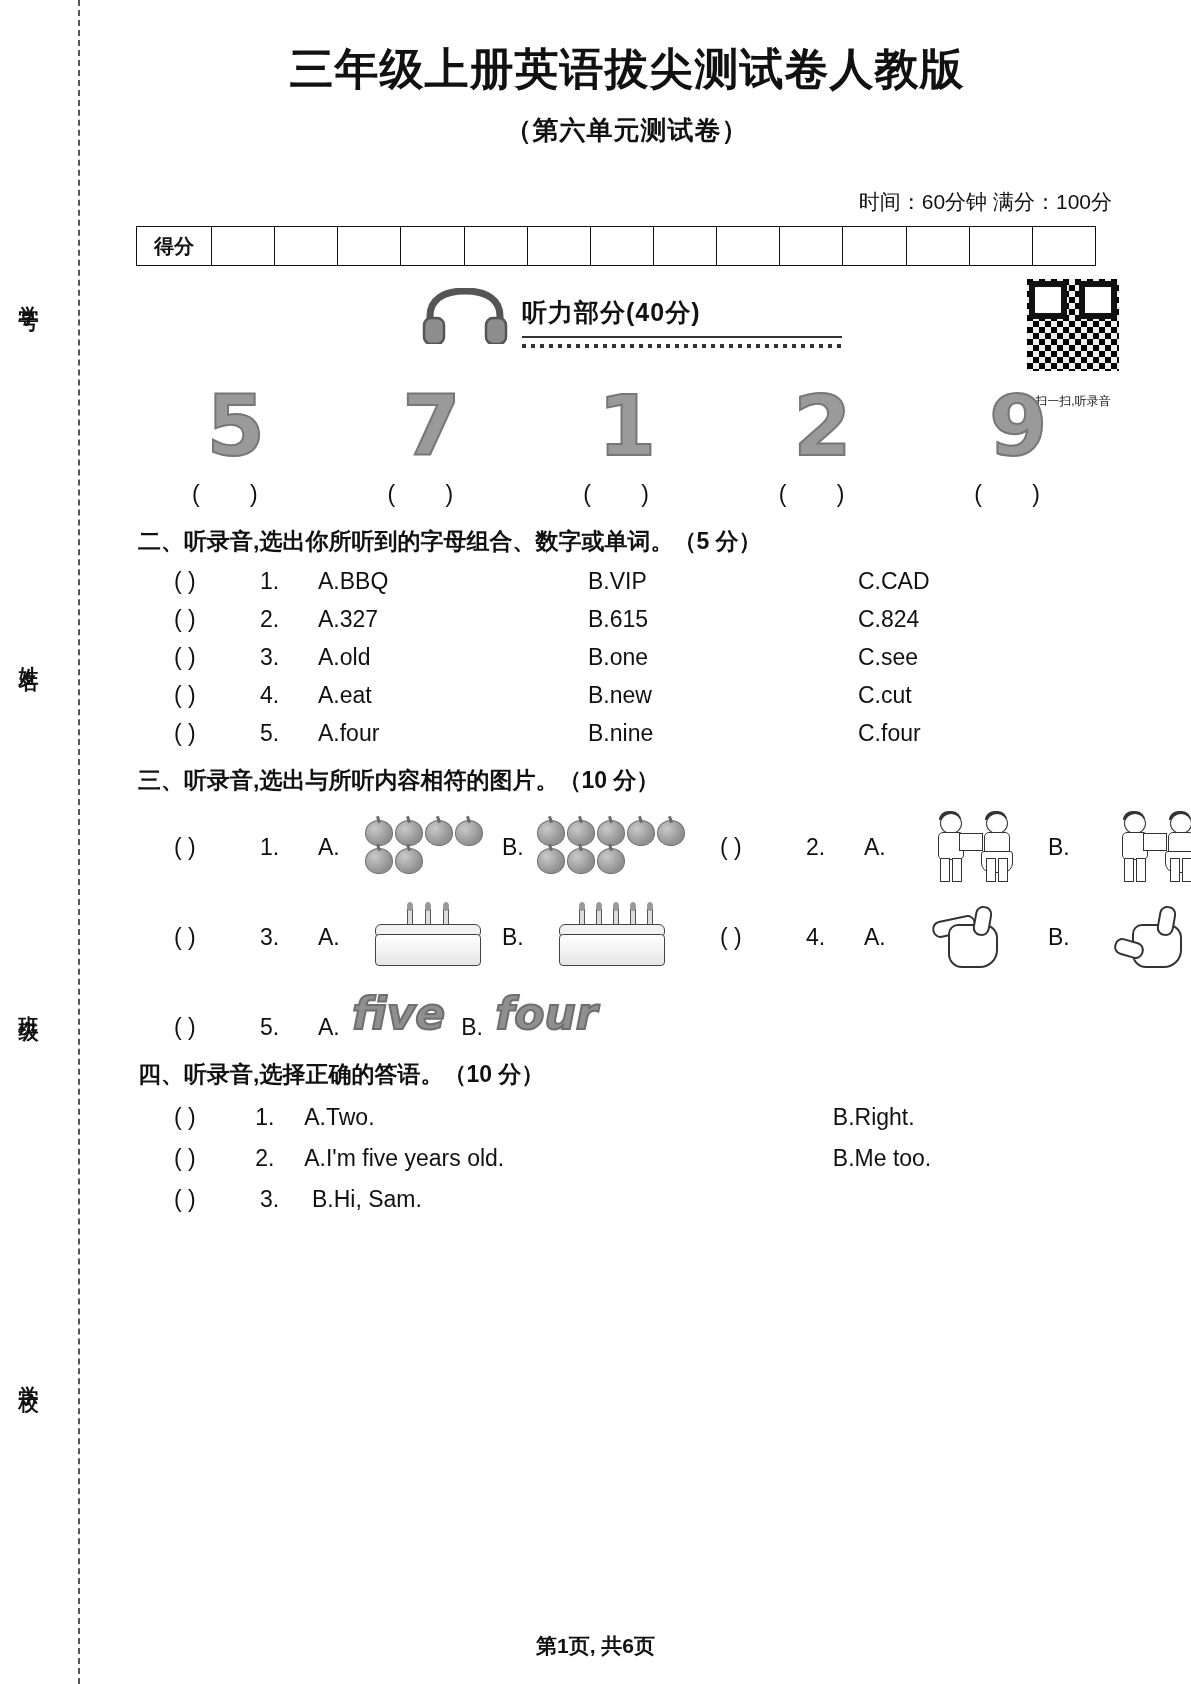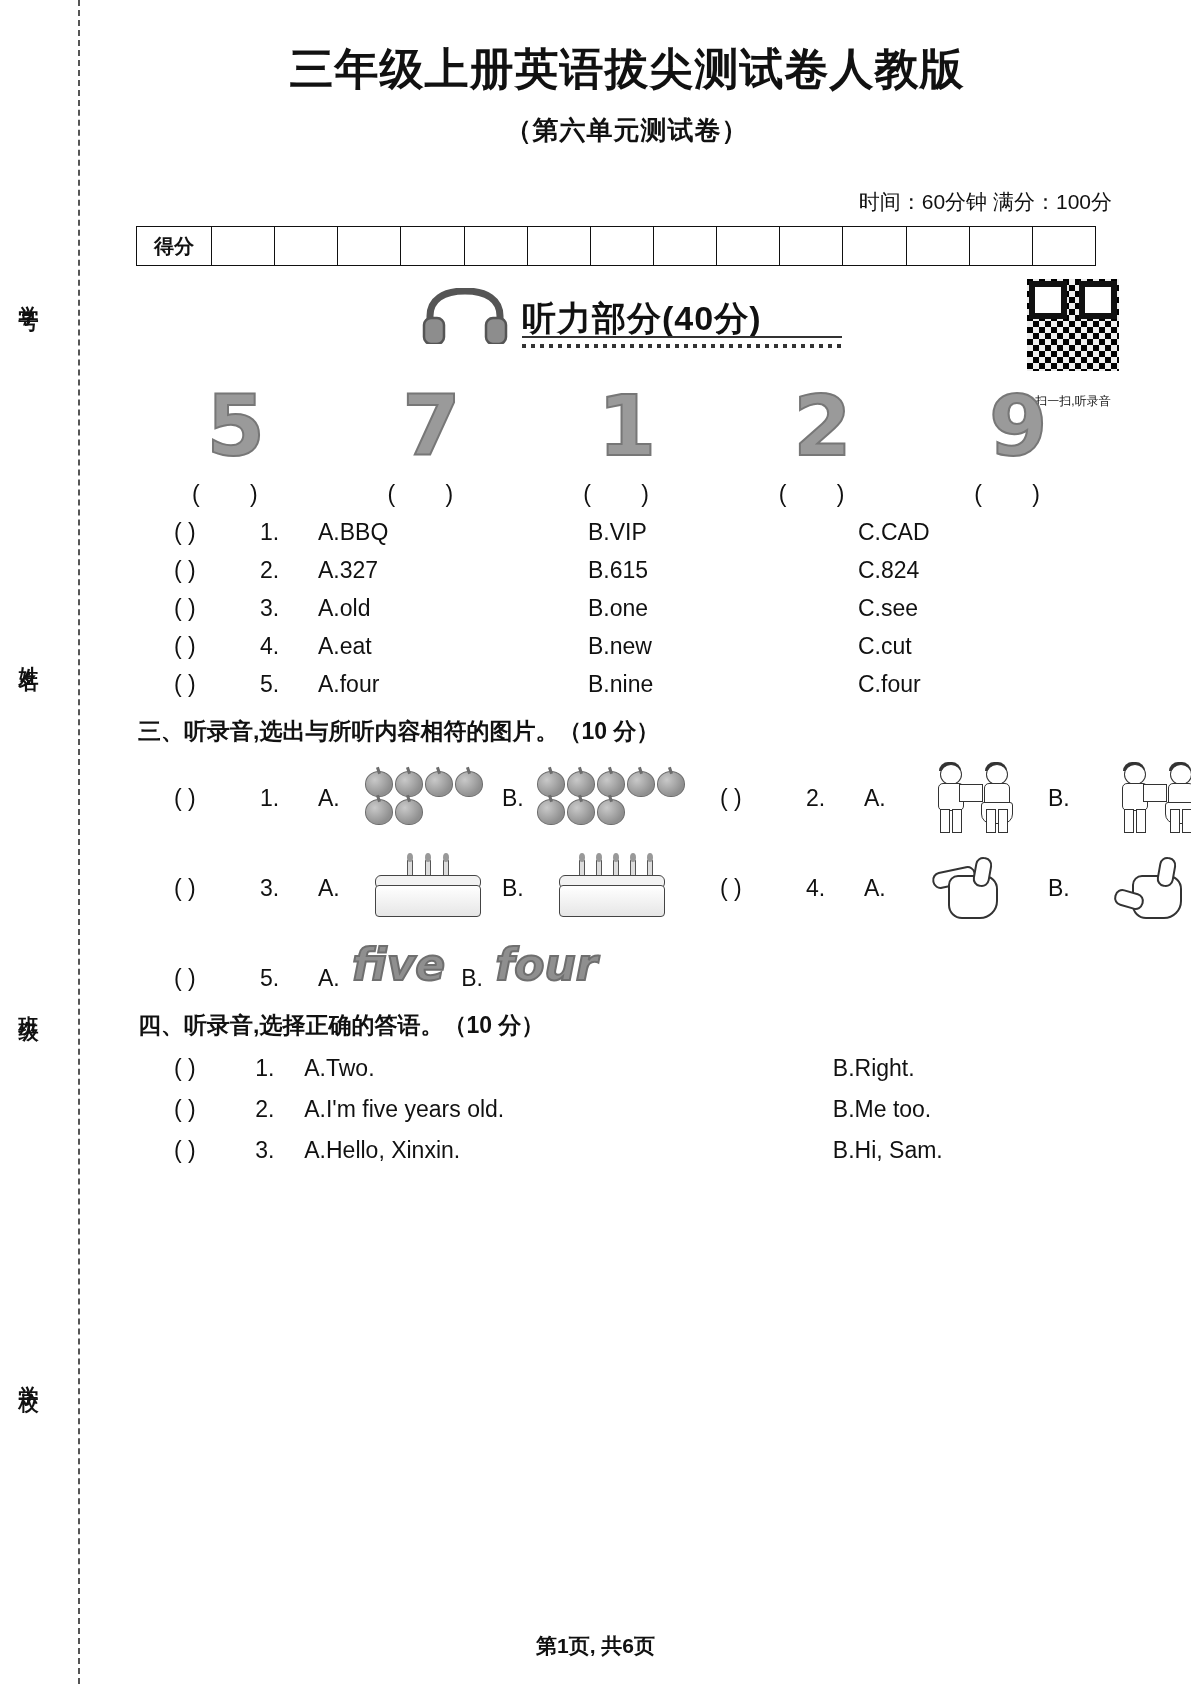--- a/index.html
+++ b/index.html
@@ -67,21 +67,21 @@
 
   
   .banner{
     position:relative;margin-top:22px;height:66px;
   }
   .headphone{
     position:absolute;left:300px;top:0px;
   }
   .banner-text{
     position:absolute;left:400px;top:8px;
-    font-size:34px;font-weight:bold;letter-spacing:1px;
+    font-size:25px;font-weight:bold;letter-spacing:1px;
   }
   .banner-rule{
     position:absolute;left:400px;top:48px;width:320px;height:10px;
     border-top:2px solid #333;
     background:repeating-linear-gradient(to right,#333 0 4px,transparent 4px 9px);
     background-position:0 6px;background-repeat:repeat-x;background-size:auto 4px;
   }
   .qr{
     position:absolute;right:10px;top:-12px;width:98px;
   }
@@ -249,20 +249,21 @@
       <div class="bignum">9</div>
     </div>
     <div class="brackets">
       <span>(        )</span>
       <span>(        )</span>
       <span>(        )</span>
       <span>(        )</span>
       <span>(        )</span>
     </div>
 
+    <div class="qhead">二、听录音,选出你所听到的字母组合、数字或单词。（5 分）</div>
 
     <div class="optline">
       <span class="br">(        )</span>
       <span class="no">1.</span>
       <span class="oA">A.BBQ</span>
       <span class="oB">B.VIP</span>
       <span class="oC">C.CAD</span>
     </div>
     <div class="optline">
       <span class="br">(        )</span>
@@ -442,20 +443,19 @@
     </div>
     <div class="ansline">
       <span class="br">(        )</span>
       <span class="no">2.</span>
       <span class="a">A.I'm five years old.</span>
       <span class="b">B.Me too.</span>
     </div>
     <div class="ansline">
       <span class="br">(        )</span>
       <span class="no">3.</span>
-      <span class="a">A.Hello, Xinxin.</span>
       <span class="b">B.Hi, Sam.</span>
     </div>
 
   </div>
 </div>
 
 <div class="footer">第1页, 共6页</div>
 
 </body></html>

